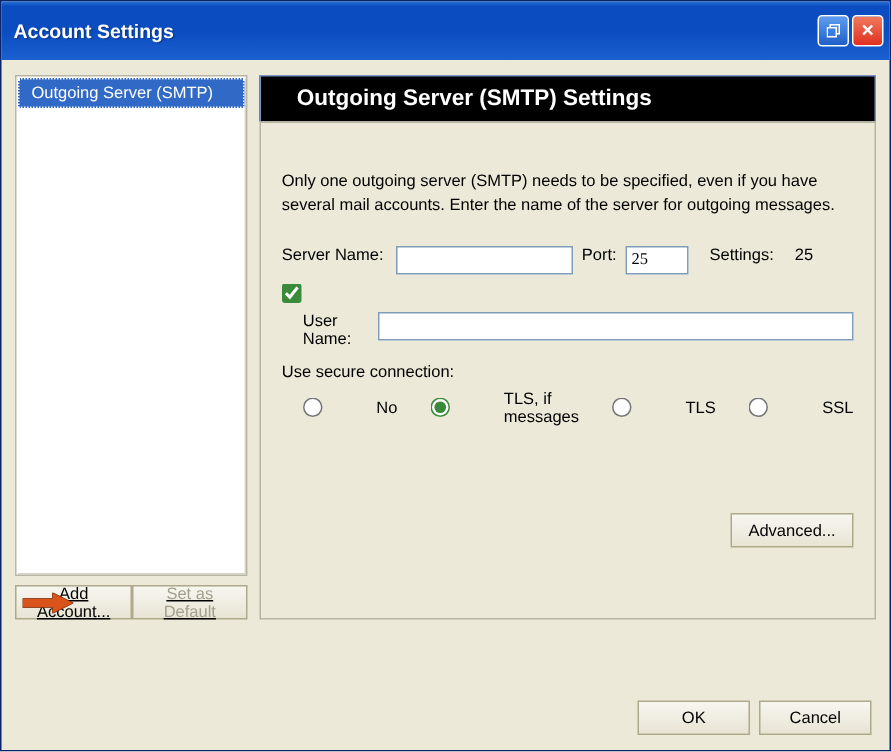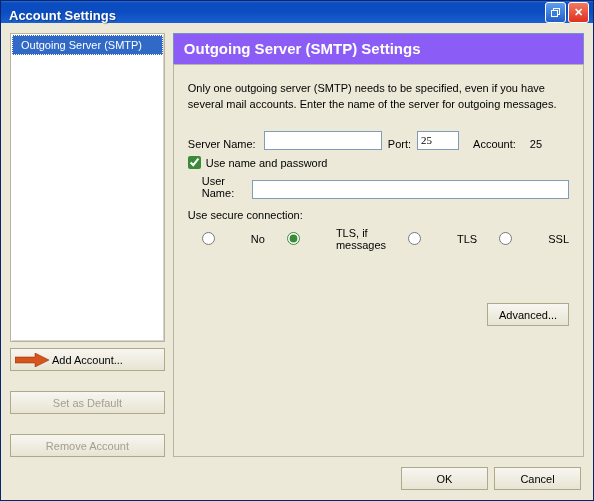--- a/index.html
+++ b/index.html
@@ -14,25 +14,25 @@
   }
   .window {
     width: 594px;
     height: 501px;
     border: 1px solid #0A246A;
     background: #ECE9D8;
     display: flex;
     flex-direction: column;
   }
   .titlebar {
-    height: 22px;
+    height: 39px;
     background: linear-gradient(to bottom, #2b6fd6 0%, #0b4dc0 8%, #0b4dc0 50%, #1b5fd0 100%);
     color: #fff;
     display: flex;
-    align-items: flex-end;
+    align-items: center;
     padding: 0 4px 0 8px;
     font-weight: bold;
     font-size: 13px;
   }
   .titlebar .title { flex: 1; text-shadow: 1px 1px 1px rgba(0,0,0,0.3); }
   .titlebar .btns { display: flex; gap: 2px; }
   .tbbtn {
     width: 21px; height: 21px;
     border: 1px solid #fff;
     border-radius: 3px;
@@ -62,75 +62,75 @@
     padding: 1px;
   }
   .tree-item {
     background: #3169c6;
     color: #fff;
     padding: 3px 8px;
     margin: 0;
     border: 1px dotted #fff;
     font-size: 11px;
   }
-  .sidebtns { margin-top: 6px; display:flex; flex-direction:column; gap:20px; }
+  .sidebtns { margin-top: 6px; display:flex; flex-direction:row; gap:0;text-decoration:underline; }
   .btn {
     height: 23px;
     border: 1px solid #aea98b;
     background: linear-gradient(#f7f6f0,#e8e4d4);
     font: 11px Tahoma, Arial, sans-serif;
     display: flex; align-items:center; justify-content:center;
     color: #000;
     position: relative;
   }
   .btn.disabled { color: #a39f8e; }
-  .btn.bottom { width: 87px; }
+  .btn.bottom { width: 75px; margin-top: 44px; }
   .arrow-annot {
     position: absolute;
     left: 4px;
     width: 34px; height: 14px;
     pointer-events: none;
   }
   .arrow-annot svg { width: 100%; height: 100%; }
   .rightcol {
     flex: 1;
     display: flex; flex-direction: column;
   }
   .header {
-    background: #8b5cf6;
+    background: #000000;
     color: #fff;
     font-size: 15px;
     font-weight: bold;
-    padding: 6px 10px 7px;
+    padding: 6px 24px 7px;
     border: 1px solid #7a91c4;
     border-bottom: none;
   }
   .panel {
     flex: 1;
     border: 1px solid #b8b4a3;
     background: #ECE9D8;
     padding: 16px 14px;
     position: relative;
   }
-  .desc { line-height: 1.45; margin-bottom: 18px; }
-  .row { display: flex; align-items: flex-end; margin-bottom: 6px; }
+  .desc { line-height: 1.45; margin-bottom: 18px; margin-top: 16px; }
+  .row { display: flex; align-items: flex-start; margin-bottom: 6px; }
   .lbl { width: 76px; }
   .txt {
     height: 19px;
     border: 1px solid #7f9db9;
     background:#fff;
     font: 11px Tahoma;
     padding: 1px 3px;
   }
   .indent { margin-left: 14px; }
   .chk { width:13px; height:13px; margin:0 5px 0 0; accent-color:#3a8a3a; }
   input[type=radio] { margin:0 4px 0 0; accent-color:#3a8a3a; }
   .secure-opts { display:flex; gap:22px; margin: 6px 0 0 14px; align-items:center;}
   .secure-opts label { display:flex; align-items:center;gap:32px; }
-  .adv-row { position:absolute; right:14px; top: 238px; }
+  .adv-row { position:absolute; right:14px; top: 260px; }
   .footer {
     display:flex; justify-content:flex-end; gap:6px;
     padding: 0 12px 10px 0;
   }
 </style>
 </head>
 <body>
 
 <div class="window">
   <div class="titlebar">
@@ -158,43 +158,39 @@
           <span class="arrow-annot">
             <svg viewBox="0 0 34 14">
                 <polygon points="0,4 20,4 20,0 34,7 20,14 20,10 0,10" fill="#d9541a" stroke="#7a2a0a" stroke-width="0.5"></polygon>
               </svg>
           </span>
           <span>Add Account...</span>
         </button>
         <button class="btn disabled">
           <span>Set as Default</span>
         </button>
-        <button class="btn disabled">
-          <span>Remove Account</span>
-        </button>
       </div>
     </div>
 
     <div class="rightcol">
       <div class="header">Outgoing Server (SMTP) Settings</div>
       <div class="panel">
         <div class="desc">Only one outgoing server (SMTP) needs to be specified, even if you have several mail accounts. Enter the name of the server for outgoing messages.</div>
 
         <div class="row">
           <span class="lbl">Server Name:</span>
           <input class="txt" style="width: 118px;" value="">
           <span style="margin-left:6px">Port:</span>
           <input class="txt" style="width: 42px; margin-left: 6px;" value="25">
-          <span style="margin-left:14px">Account:</span>
+          <span style="margin-left:14px">Settings:</span>
           <span style="margin-left:14px">25</span>
         </div>
 
         <div class="row">
           <input type="checkbox" class="chk" checked="" style="">
-          <span>Use name and password</span>
         </div>
 
         <div class="row indent">
           <span class="lbl" style="width:50px">User Name:</span>
           <input class="txt" style="flex: 1 1 0%;" value="">
         </div>
 
         <div style="margin-top:10px">Use secure connection:</div>
         <div class="secure-opts">
           <label>

